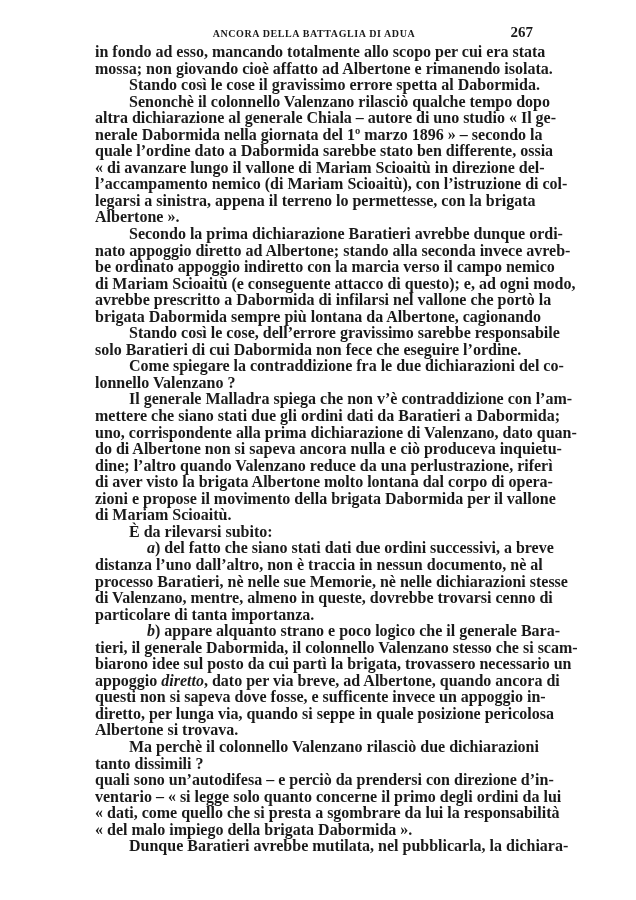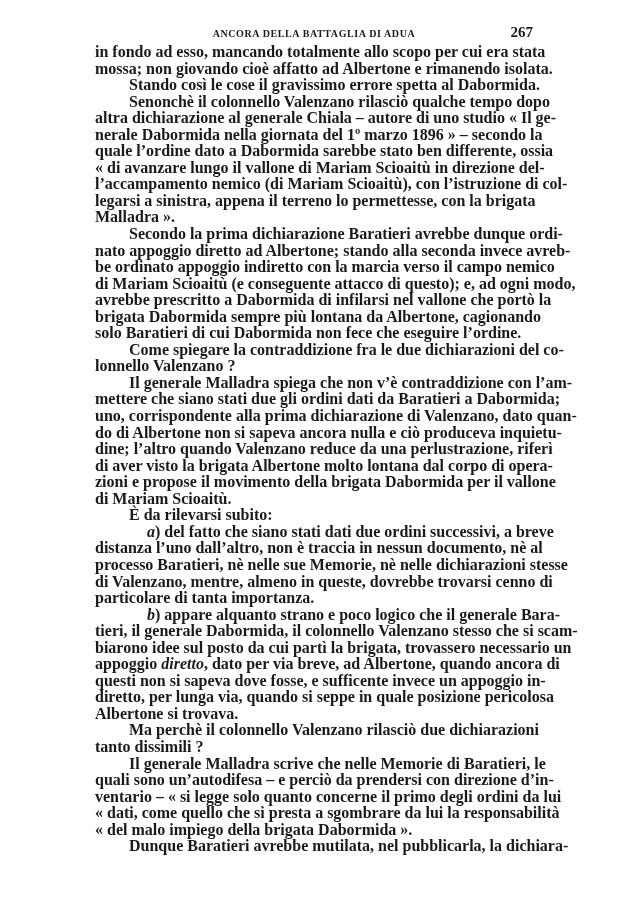--- a/index.html
+++ b/index.html
@@ -40,27 +40,28 @@
       <div class="line">in fondo ad esso, mancando totalmente allo scopo per cui era stata</div>
       <div class="line last">mossa; non giovando cioè affatto ad Albertone e rimanendo isolata.</div>
       <div class="line last indent">Stando così le cose il gravissimo errore spetta al Dabormida.</div>
       <div class="line indent">Senonchè il colonnello Valenzano rilasciò qualche tempo dopo</div>
       <div class="line">altra dichiarazione al generale Chiala – autore di uno studio « Il ge-</div>
       <div class="line">nerale Dabormida nella giornata del 1º marzo 1896 » – secondo la</div>
       <div class="line">quale l’ordine dato a Dabormida sarebbe stato ben differente, ossia</div>
       <div class="line">« di avanzare lungo il vallone di Mariam Scioaitù in direzione del-</div>
       <div class="line">l’accampamento nemico (di Mariam Scioaitù), con l’istruzione di col-</div>
       <div class="line">legarsi a sinistra, appena il terreno lo permettesse, con la brigata</div>
-      <div class="line last">Malladra ».</div>
+      <div class="line last">Albertone ».</div>
       <div class="line indent">Secondo la prima dichiarazione Baratieri avrebbe dunque ordi-</div>
       <div class="line">nato appoggio diretto ad Albertone; stando alla seconda invece avreb-</div>
       <div class="line">be ordinato appoggio indiretto con la marcia verso il campo nemico</div>
       <div class="line">di Mariam Scioaitù (e conseguente attacco di questo); e, ad ogni modo,</div>
       <div class="line">avrebbe prescritto a Dabormida di infilarsi nel vallone che portò la</div>
       <div class="line">brigata Dabormida sempre più lontana da Albertone, cagionando</div>
+      <div class="line indent">Stando così le cose, dell’errore gravissimo sarebbe responsabile</div>
       <div class="line last">solo Baratieri di cui Dabormida non fece che eseguire l’ordine.</div>
       <div class="line indent">Come spiegare la contraddizione fra le due dichiarazioni del co-</div>
       <div class="line last">lonnello Valenzano ?</div>
       <div class="line indent">Il generale Malladra spiega che non v’è contraddizione con l’am-</div>
       <div class="line">mettere che siano stati due gli ordini dati da Baratieri a Dabormida;</div>
       <div class="line">uno, corrispondente alla prima dichiarazione di Valenzano, dato quan-</div>
       <div class="line">do di Albertone non si sapeva ancora nulla e ciò produceva inquietu-</div>
       <div class="line">dine; l’altro quando Valenzano reduce da una perlustrazione, riferì</div>
       <div class="line">di aver visto la brigata Albertone molto lontana dal corpo di opera-</div>
       <div class="line">zioni e propose il movimento della brigata Dabormida per il vallone</div>
@@ -73,20 +74,19 @@
       <div class="line last">particolare di tanta importanza.</div>
       <div class="line indent2"><span class="it">b</span>) appare alquanto strano e poco logico che il generale Bara-</div>
       <div class="line">tieri, il generale Dabormida, il colonnello Valenzano stesso che si scam-</div>
       <div class="line">biarono idee sul posto da cui partì la brigata, trovassero necessario un</div>
       <div class="line">appoggio <span class="it">diretto</span>, dato per via breve, ad Albertone, quando ancora di</div>
       <div class="line">questi non si sapeva dove fosse, e sufficente invece un appoggio in-</div>
       <div class="line">diretto, per lunga via, quando si seppe in quale posizione pericolosa</div>
       <div class="line last">Albertone si trovava.</div>
       <div class="line indent">Ma perchè il colonnello Valenzano rilasciò due dichiarazioni</div>
       <div class="line last">tanto dissimili ?</div>
-      <div class="line indent">Il generale Malladra scrive che nelle Memorie di Baratieri, le</div>
       <div class="line">quali sono un’autodifesa – e perciò da prendersi con direzione d’in-</div>
       <div class="line">ventario – « si legge solo quanto concerne il primo degli ordini da lui</div>
       <div class="line">« dati, come quello che si presta a sgombrare da lui la responsabilità</div>
       <div class="line last">« del malo impiego della brigata Dabormida ».</div>
       <div class="line indent">Dunque Baratieri avrebbe mutilata, nel pubblicarla, la dichiara-</div>
     </div>
 </div>
 
 </body></html>

